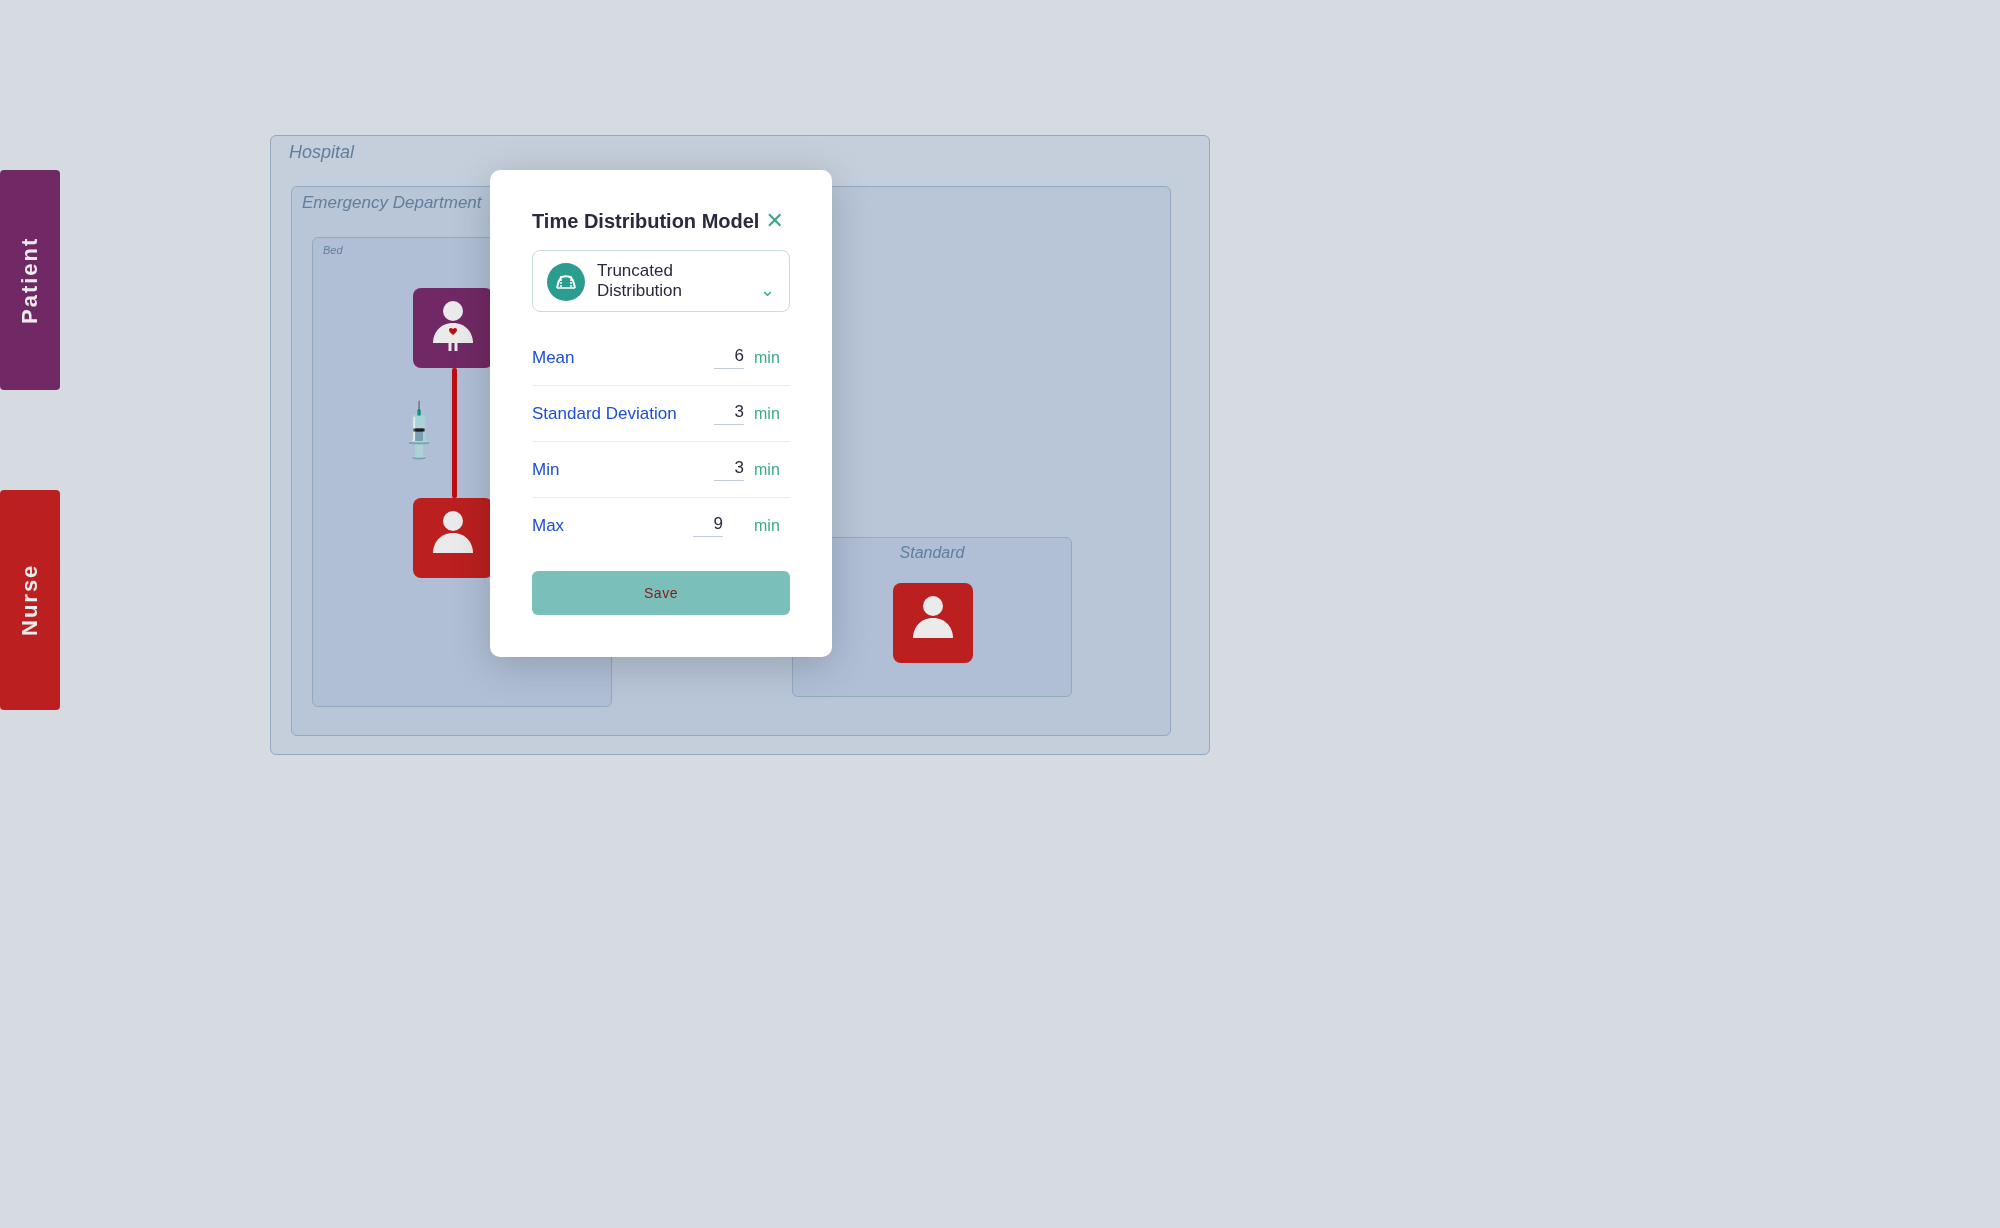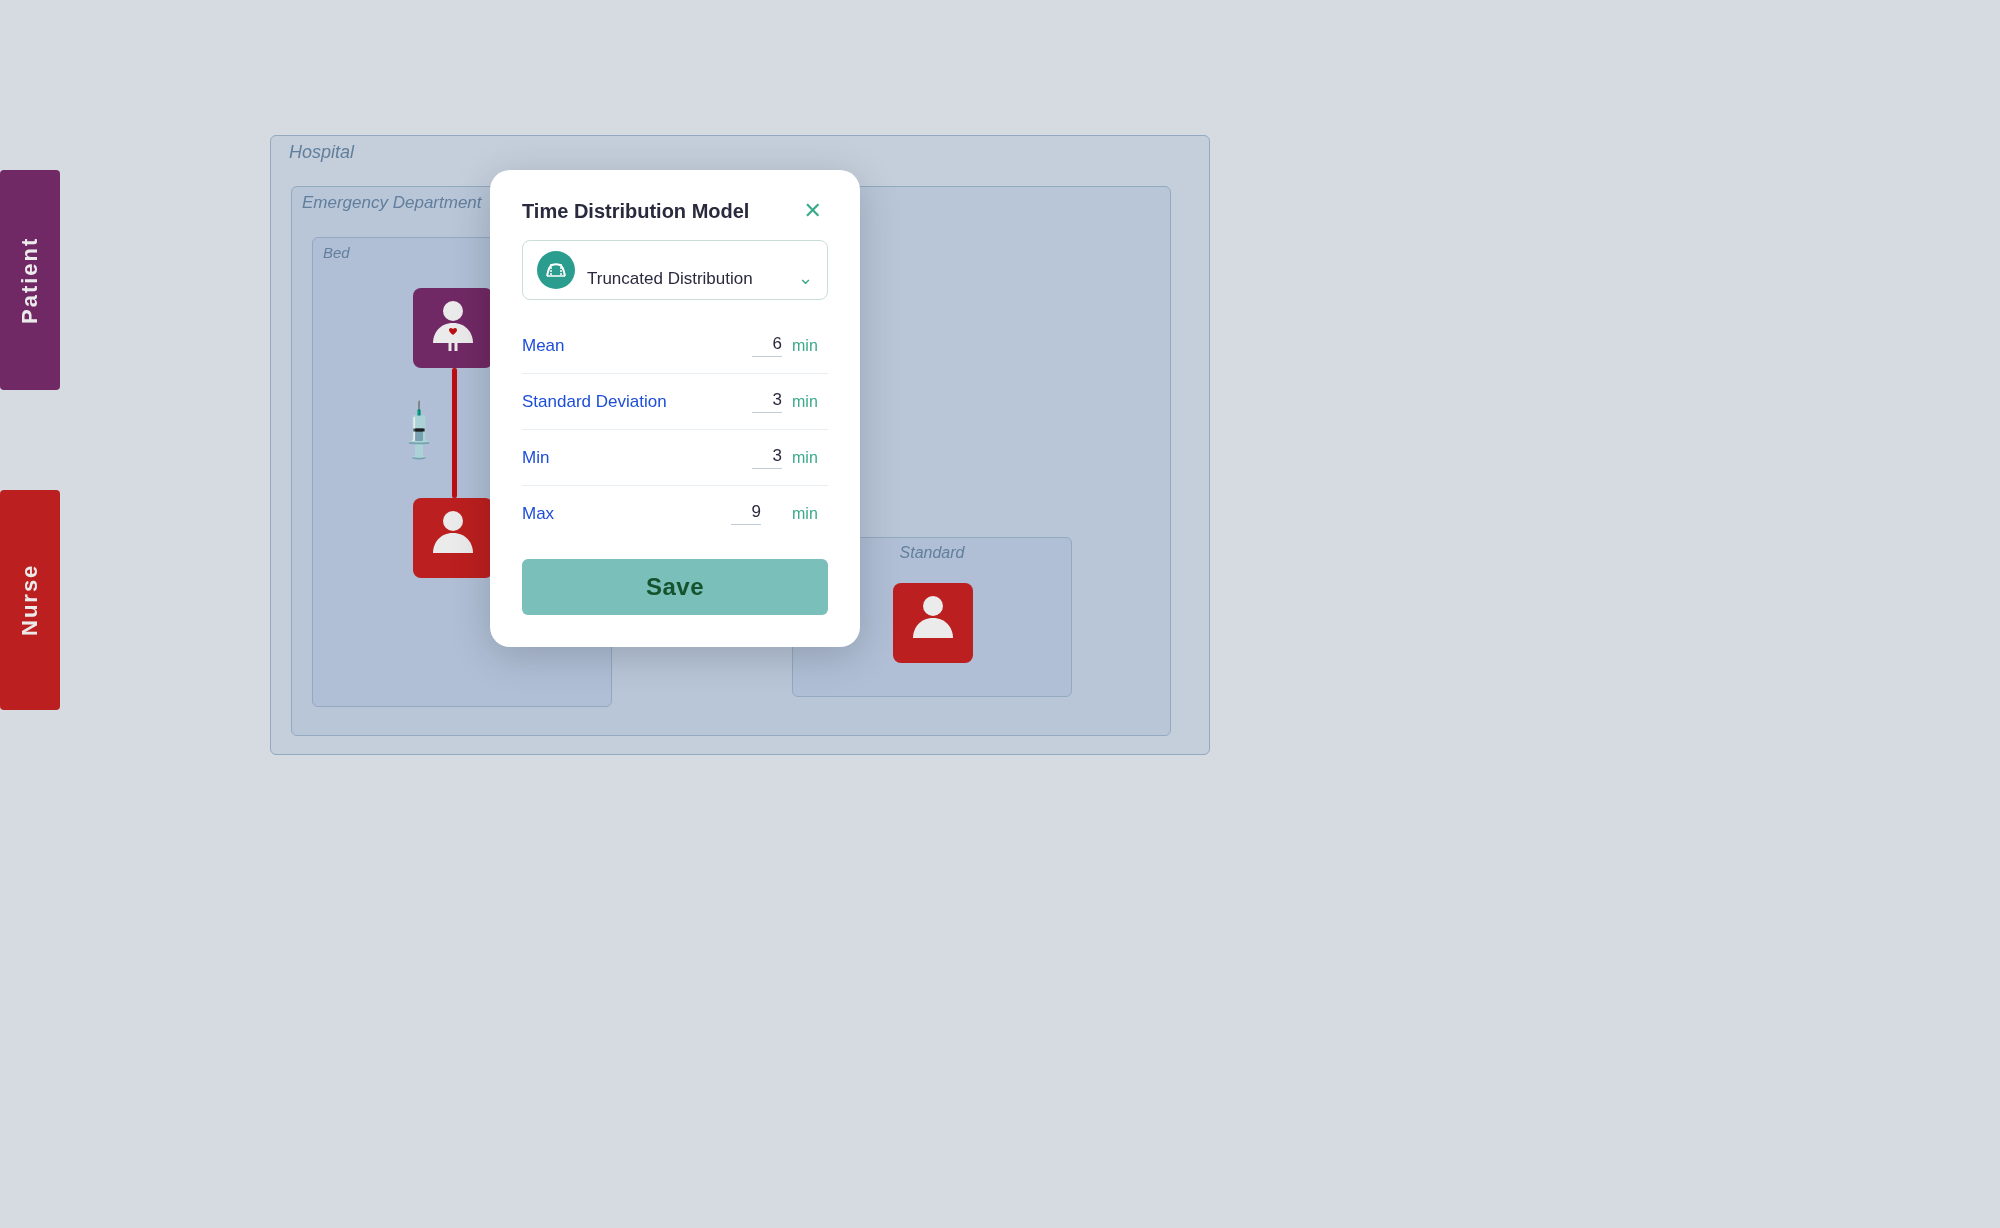--- a/index.html
+++ b/index.html
@@ -102,21 +102,21 @@
       height: 470px;
       background: rgba(180, 200, 230, 0.45);
       border: 1.5px solid #a0b8d0;
       border-radius: 6px;
     }
 
     .bed-label {
       position: absolute;
       top: 6px;
       left: 10px;
-      font-size: 15px;
+      font-size: 11px;
       color: #6a8aaa;
       font-style: italic;
     }
 
     
     .patient-icon {
       position: absolute;
       width: 80px;
       height: 80px;
       background: #7b2d6e;
@@ -152,25 +152,25 @@
       top: 0; left: 0;
       width: 100%; height: 100%;
       background: rgba(0,0,0,0.08);
     }
 
     
     .modal {
       position: absolute;
       top: 170px;
       left: 490px;
-      width: 370px;
+      width: 342px;
       background: white;
-      border-radius: 20px;
+      border-radius: 10px;
       box-shadow: 0 8px 40px rgba(0,0,0,0.18);
-      padding: 4px;
+      padding: 14px;
       overflow: hidden;
     }
 
     .modal-header {
       display: flex;
       align-items: center;
       justify-content: space-between;
       padding: 24px 28px 16px 28px;
     }
 
@@ -274,25 +274,25 @@
 
     
     .save-btn-container {
       padding: 18px 28px 28px 28px;
     }
 
     .save-btn {
       width: 100%;
       padding: 14px;
       background: #7bbfba;
-      color: #14532d;
+      color: #7f1d1d;
       border: none;
       border-radius: 6px;
-      font-size: 24px;
-      font-weight: 700;
+      font-size: 14px;
+      font-weight: 400;
       cursor: pointer;
       letter-spacing: 0.5px;
     }
 
     
     .person-svg {
       width: 50px;
       height: 55px;
     }
 

